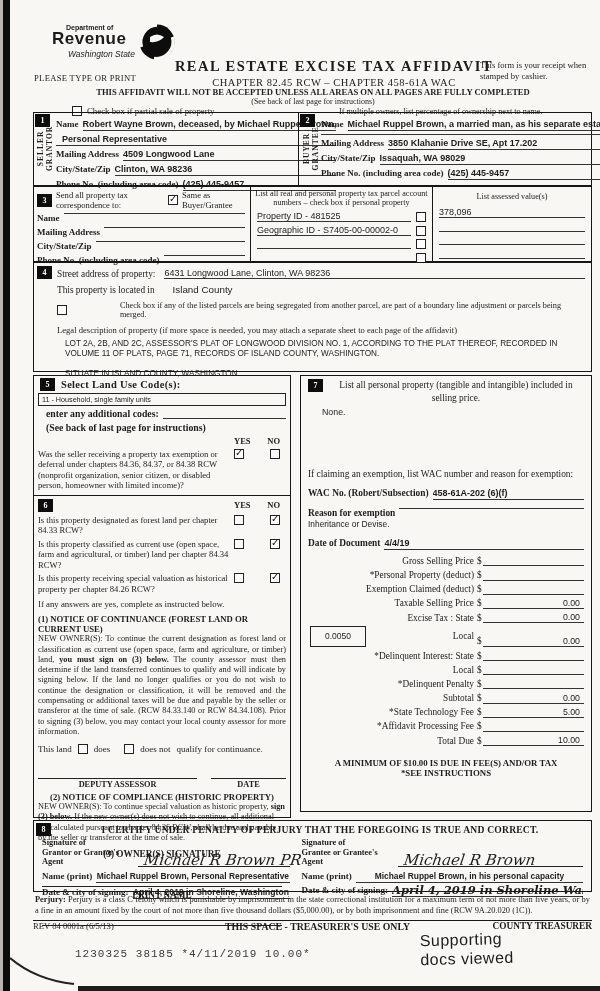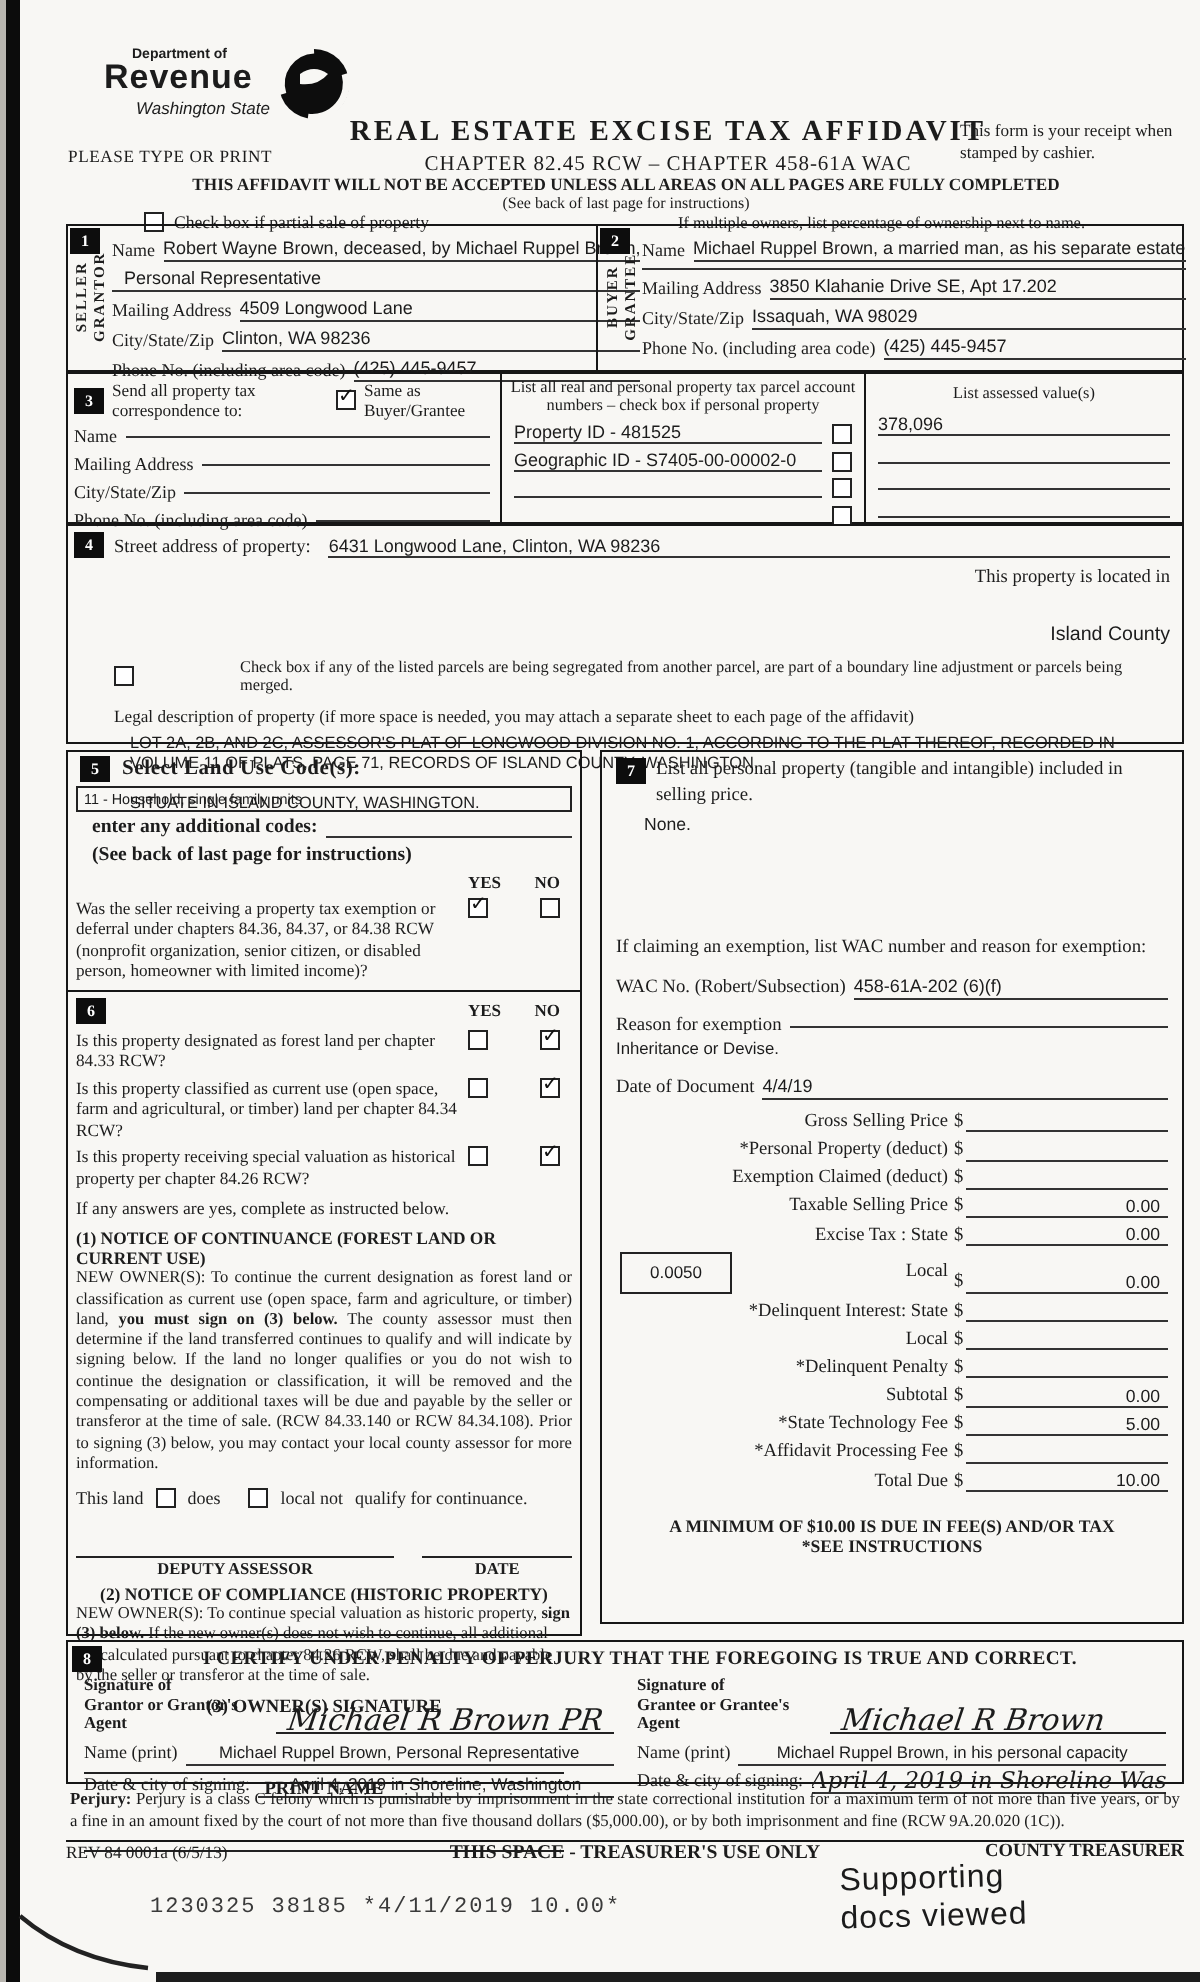--- a/index.html
+++ b/index.html
@@ -9,21 +9,21 @@
   .abs{position:absolute;}
   .bx{position:absolute; border:1.5px solid #161616;}
   .numbox{width:15px; height:13px; background:#0d0d0d; color:#fff; font:bold 8px "Liberation Serif",serif;
           display:inline-flex; align-items:center; justify-content:center; flex:none;}
   .cb{display:inline-block; width:10px; height:10px; border:1.3px solid #222; background:#fff;
       position:relative; vertical-align:-1px; flex:none;}
   .cb.checked::after{content:"✓"; position:absolute; top:-3px; left:0px; font:bold 10px "DejaVu Sans",sans-serif; color:#111;}
   .lbl{font-family:"Liberation Serif",serif; font-size:9px;}
   .val{font-family:"Liberation Sans",sans-serif; font-size:9px;}
   .fill{flex:1; border-bottom:1px solid #333; margin-left:4px; white-space:nowrap; overflow:hidden;}
-  .frow{display:flex; align-items:center; margin-top:3px; line-height:11px;}
+  .frow{display:flex; align-items:flex-start; margin-top:3px; line-height:11px;font-weight:bold;}
   .script{font-family:"DejaVu Serif",serif; font-style:italic;}
   
   .logo-dept{font:bold 7px "Liberation Sans",sans-serif; margin-left:14px;}
   .logo-name{font:bold 17px "Liberation Sans",sans-serif; letter-spacing:.5px; margin-top:-2px;}
   .logo-state{font:italic 8.5px "Liberation Sans",sans-serif; margin-left:16px;}
   .title{font:bold 14.5px "Liberation Serif",serif; letter-spacing:1.5px; text-align:center;}
   .subtitle{font:10.5px "Liberation Serif",serif; letter-spacing:.5px; text-align:center; margin-top:2px;}
   .warn{font:bold 8.6px "Liberation Serif",serif; text-align:center;}
   .tiny{font-size:8px;}
   
@@ -227,21 +227,21 @@
         </div>
     </div>
   </div>
 
   <div class="bx" style="left:33px;top:262px;width:559px;height:110px;padding:3px 6px 2px 3px;">
     <div style="display:flex;align-items:flex-end;gap:5px;">
       <span class="numbox">4</span>
       <span class="lbl" style="font-size:9.3px;">Street address of property:</span>
       <span class="fill val">6431 Longwood Lane, Clinton, WA 98236</span>
     </div>
-    <div style="display:flex;gap:18px;margin:5px 0 0 20px;align-items:flex-end;flex-direction:column;">
+    <div style="display:flex;gap:18px;margin:5px 0 0 20px;align-items:flex-end;">
       <span class="lbl" style="font-size:9.3px;">This property is located in</span>
       <span class="val" style="font-size:9.8px;">Island County</span>
     </div>
     <div style="display:flex;gap:5px;margin:6px 0 0 20px;align-items:center;">
       <span class="cb"></span>
       <span class="lbl" style="font-size:8.2px;padding-left:48px;">Check box if any of the listed parcels are being segregated from another parcel, are part of a boundary line adjustment or parcels being merged.</span>
     </div>
     <div class="lbl" style="font-size:8.6px;margin:6px 0 0 20px;">Legal description of property (if more space is needed, you may attach a separate sheet to each page of the affidavit)</div>
     <div class="val" style="font-size:8.2px;line-height:1.25;margin:4px 10px 0 28px;">LOT 2A, 2B, AND 2C, ASSESSOR'S PLAT OF LONGWOOD DIVISION NO. 1, ACCORDING TO THE PLAT THEREOF, RECORDED IN VOLUME 11 OF PLATS, PAGE 71, RECORDS OF ISLAND COUNTY, WASHINGTON.</div>
     <div class="val" style="font-size:8.2px;margin:9px 0 0 28px;">SITUATE IN ISLAND COUNTY, WASHINGTON.</div>
@@ -298,21 +298,21 @@
         </div>
     </div>
     <div class="lbl" style="font-size:8.8px;margin-top:5px;">If any answers are yes, complete as instructed below.</div>
     <div class="bold" style="font-size:8.7px;margin-top:5px;">(1) NOTICE OF CONTINUANCE (FOREST LAND OR CURRENT USE)</div>
     <p class="body-sm"><span>NEW OWNER(S): To continue the current designation as forest land or classification as current use (open space, farm and agriculture, or timber) land, </span><span class="bold">you must sign on (3) below.</span><span> The county assessor must then determine if the land transferred continues to qualify and will indicate by signing below. If the land no longer qualifies or you do not wish to continue the designation or classification, it will be removed and the compensating or additional taxes will be due and payable by the seller or transferor at the time of sale. (RCW 84.33.140 or RCW 84.34.108). Prior to signing (3) below, you may contact your local county assessor for more information.</span></p>
     <div style="display:flex;align-items:center;gap:6px;margin-top:7px;font-size:9px;text-align:right;">
       <span>This land</span>
       <span class="cb"></span>
       <span>does</span>
       <span class="cb" style="margin-left:8px;"></span>
-      <span>local not</span>
+      <span>does not</span>
       <span>qualify for continuance.</span>
     </div>
     <div style="display:flex;gap:14px;margin-top:13px;">
       <div style="flex:1.7;">
         <div class="sigline"></div>
         <div class="under-label">DEPUTY ASSESSOR</div>
       </div>
       <div style="flex:0.8;">
         <div class="sigline"></div>
         <div class="under-label">DATE</div>
@@ -322,21 +322,21 @@
     <p class="body-sm" style="text-align:left;"><span>NEW OWNER(S): To continue special valuation as historic property, </span><span class="bold">sign (3) below.</span><span> If the new owner(s) does not wish to continue, all additional tax calculated pursuant to chapter 84.26 RCW, shall be due and payable by the seller or transferor at the time of sale.</span></p>
     <div class="bold center" style="font-size:9.3px;margin-top:6px;">(3)  OWNER(S) SIGNATURE</div>
     <div class="sigline" style="margin:16px 4px 0 4px;"></div>
     <div class="bold center" style="font-size:9.3px;margin-top:3px;">PRINT NAME</div>
     <div class="sigline" style="margin:14px 4px 0 4px;"></div>
   </div>
 
   <div class="bx" style="left:300px;top:375px;width:292px;height:437px;padding:3px 7px;">
     <div style="display:flex;gap:5px;">
       <span class="numbox">7</span>
-      <span class="lbl" style="font-size:9.4px;line-height:1.35;">List all  personal property (tangible and intangible) included in selling price.</span>
+      <span class="lbl" style="font-size:9.4px;line-height:1.35;text-align:center;">List all  personal property (tangible and intangible) included in selling price.</span>
     </div>
     <div class="val" style="font-size:8.8px;margin:3px 0 0 14px;">None.</div>
     <div class="lbl" style="font-size:9.4px;margin-top:52px;">If claiming an exemption, list WAC number and reason for exemption:</div>
     <div class="frow" style="margin-top:9px;">
       <span class="lbl" style="font-size:9.4px;">WAC No. (Robert/Subsection)</span>
       <span class="fill val">458-61A-202 (6)(f)</span>
     </div>
     <div class="frow" style="margin-top:8px;">
       <span class="lbl" style="font-size:9.4px;">Reason for exemption</span>
       <span class="fill"></span>

